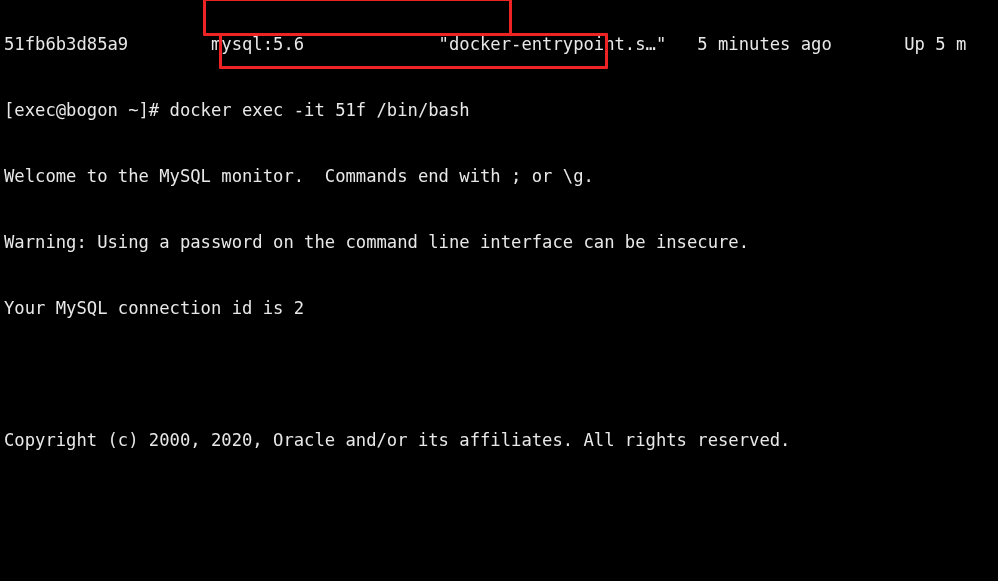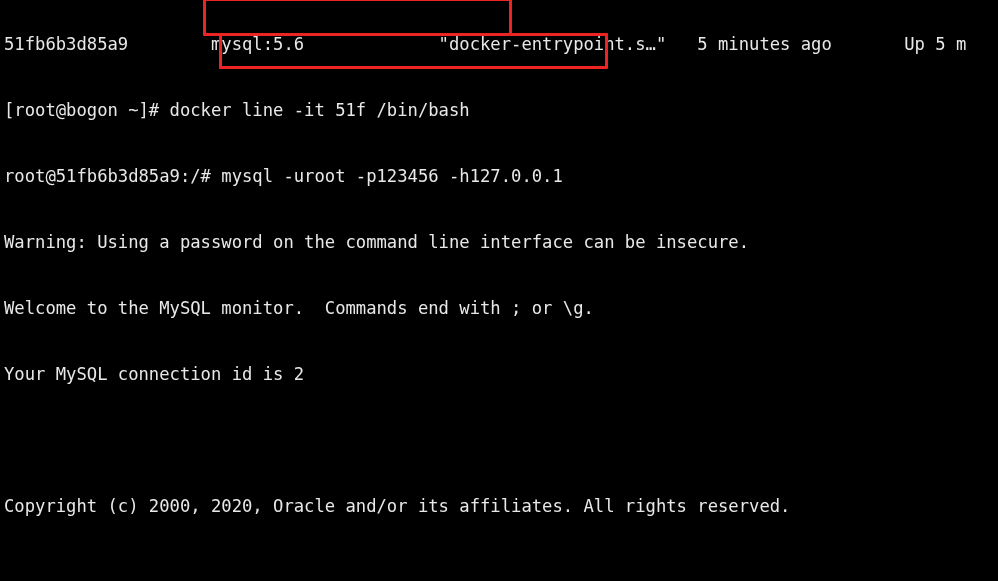--- a/index.html
+++ b/index.html
@@ -54,24 +54,23 @@
     width: 389px;
     height: 36px;
   }
 </style>
 </head>
 <body>
 
 <div id="terminal">
   <div id="term-lines">
     <div class="tline">51fb6b3d85a9        mysql:5.6             "docker-entrypoint.s…"   5 minutes ago       Up 5 m</div>
-    <div class="tline">[root@bogon ~]# docker line -it 51f /bin/bash</div>
-    <div class="tline">root@51fb6b3d85a9:/# mysql -uroot -p123456 -h127.0.0.1</div>
+    <div class="tline">[exec@bogon ~]# docker exec -it 51f /bin/bash</div>
+    <div class="tline">Welcome to the MySQL monitor.  Commands end with ; or \g.</div>
     <div class="tline">Warning: Using a password on the command line interface can be insecure.</div>
-    <div class="tline">Welcome to the MySQL monitor.  Commands end with ; or \g.</div>
     <div class="tline">Your MySQL connection id is 2</div>
     <div class="tline blank"></div>
     <div class="tline">Copyright (c) 2000, 2020, Oracle and/or its affiliates. All rights reserved.</div>
     
     
     
     
     
     
     

